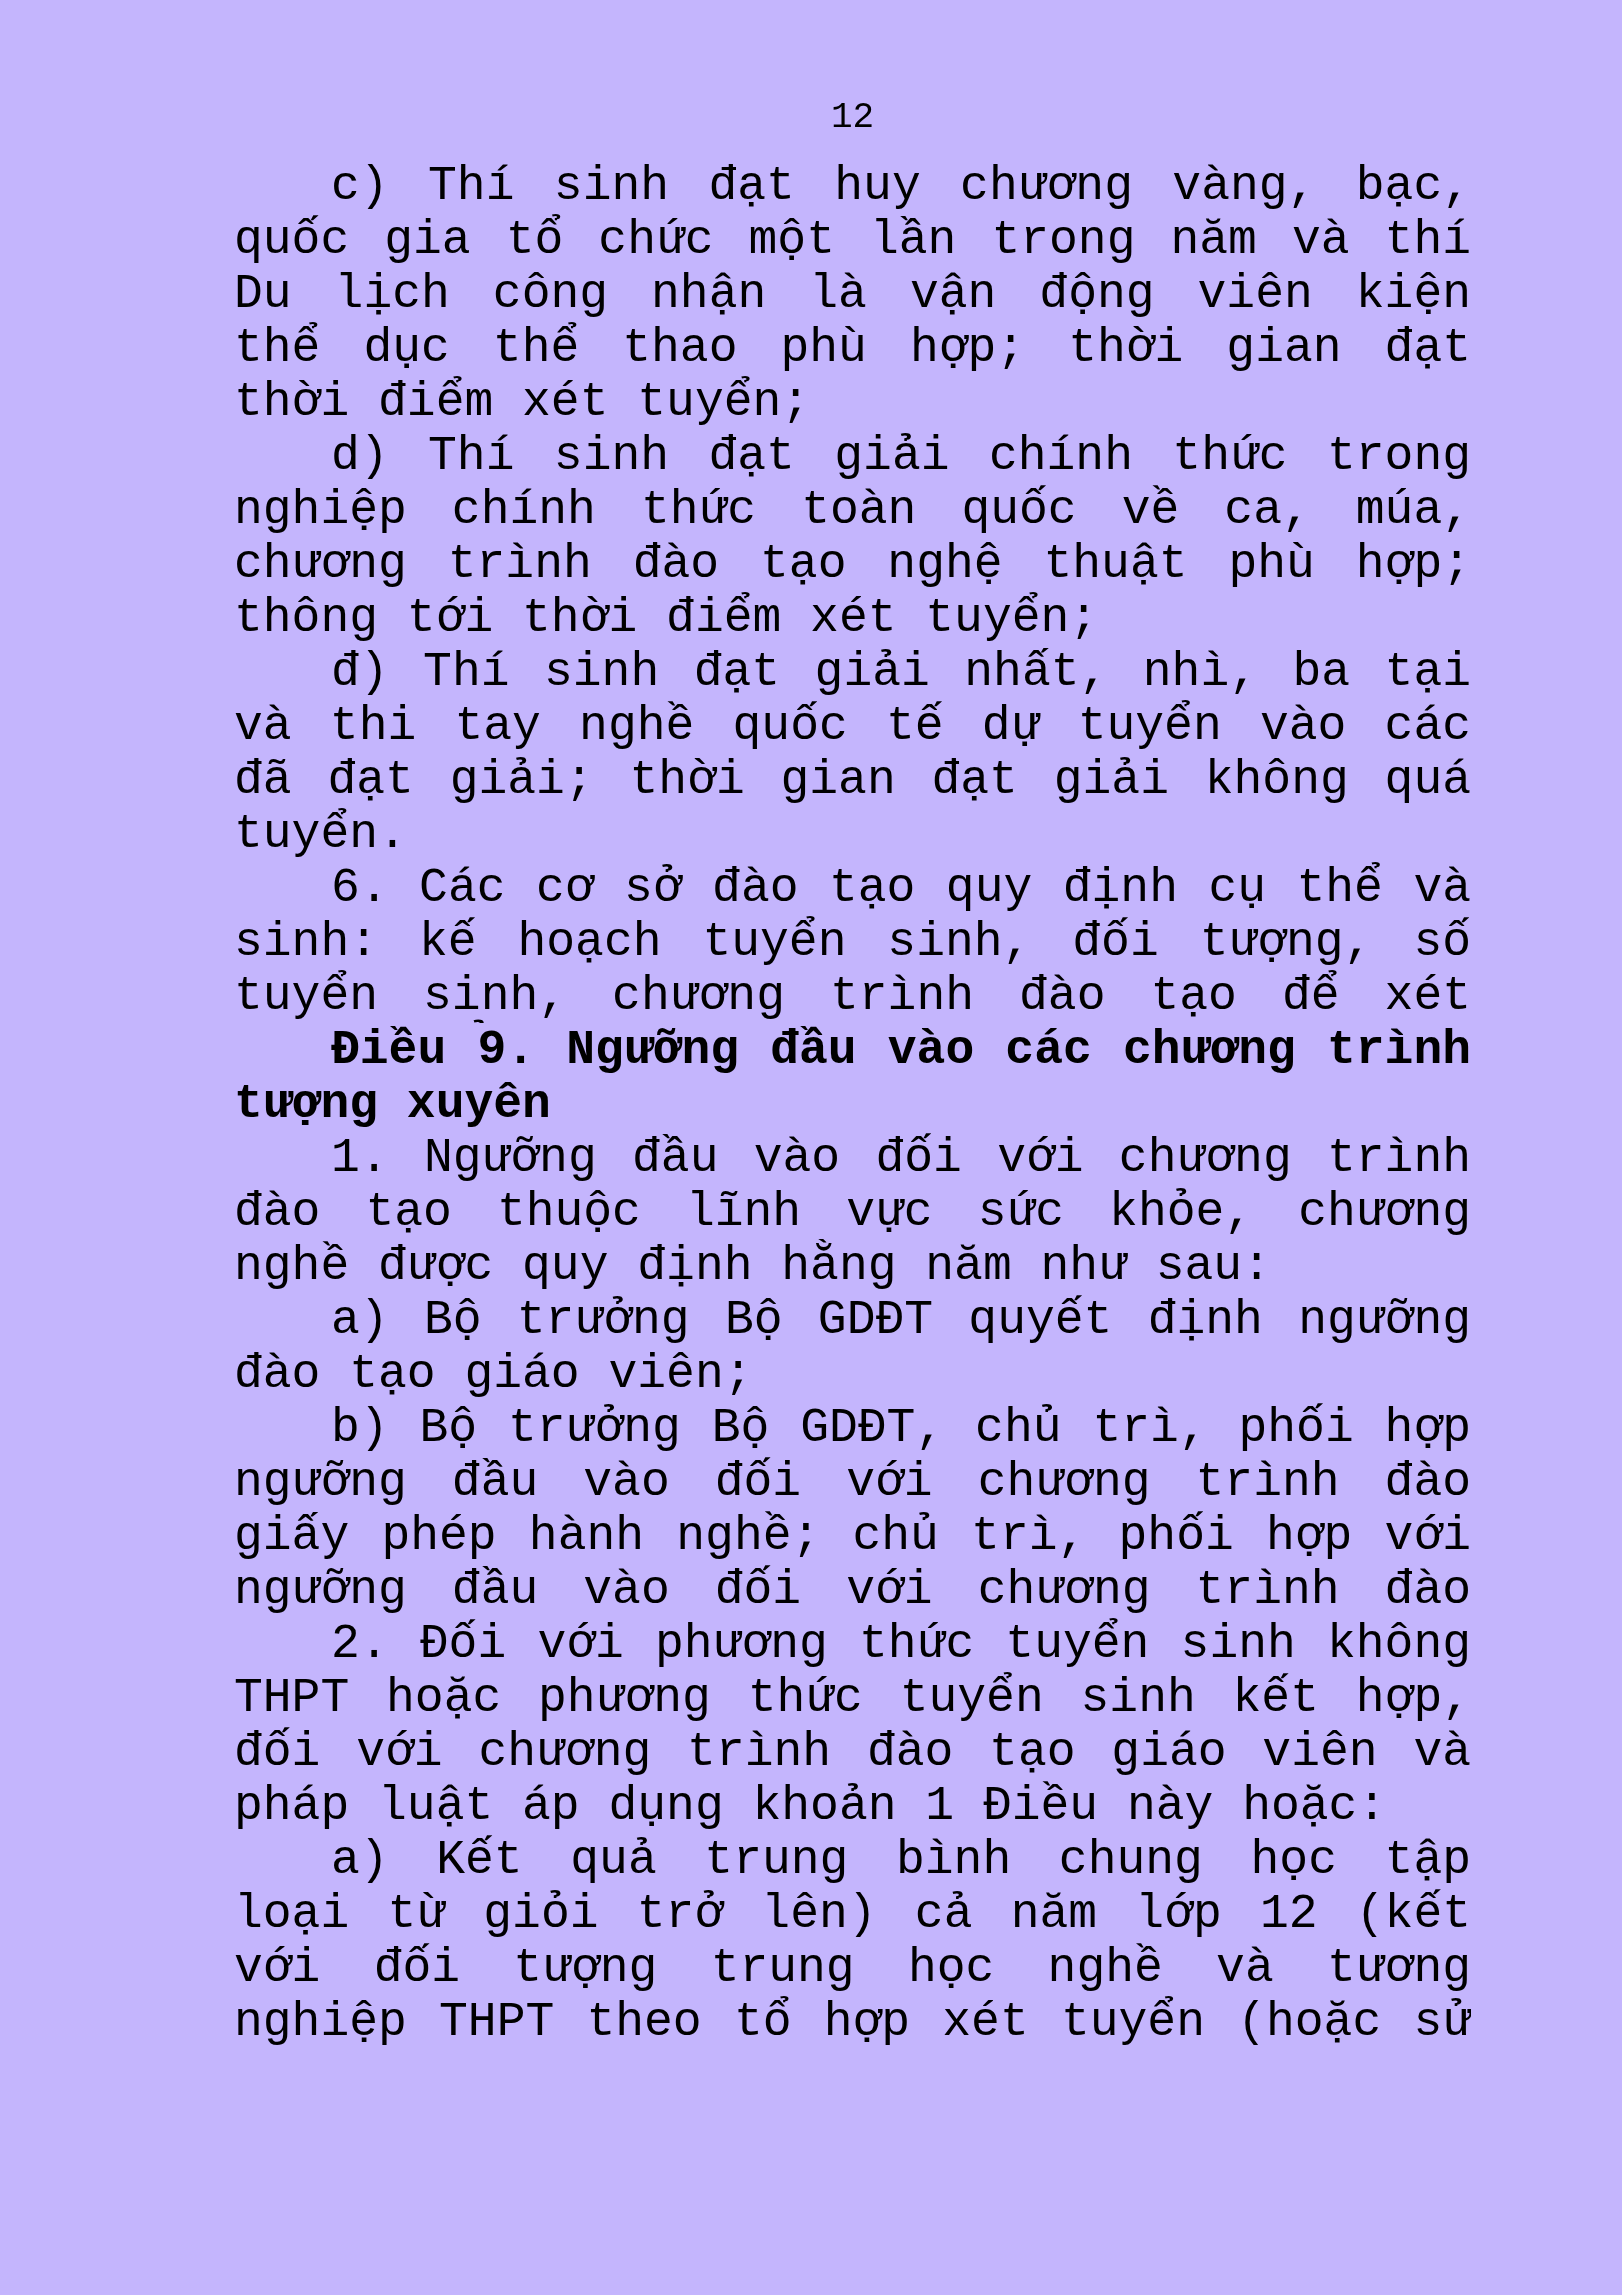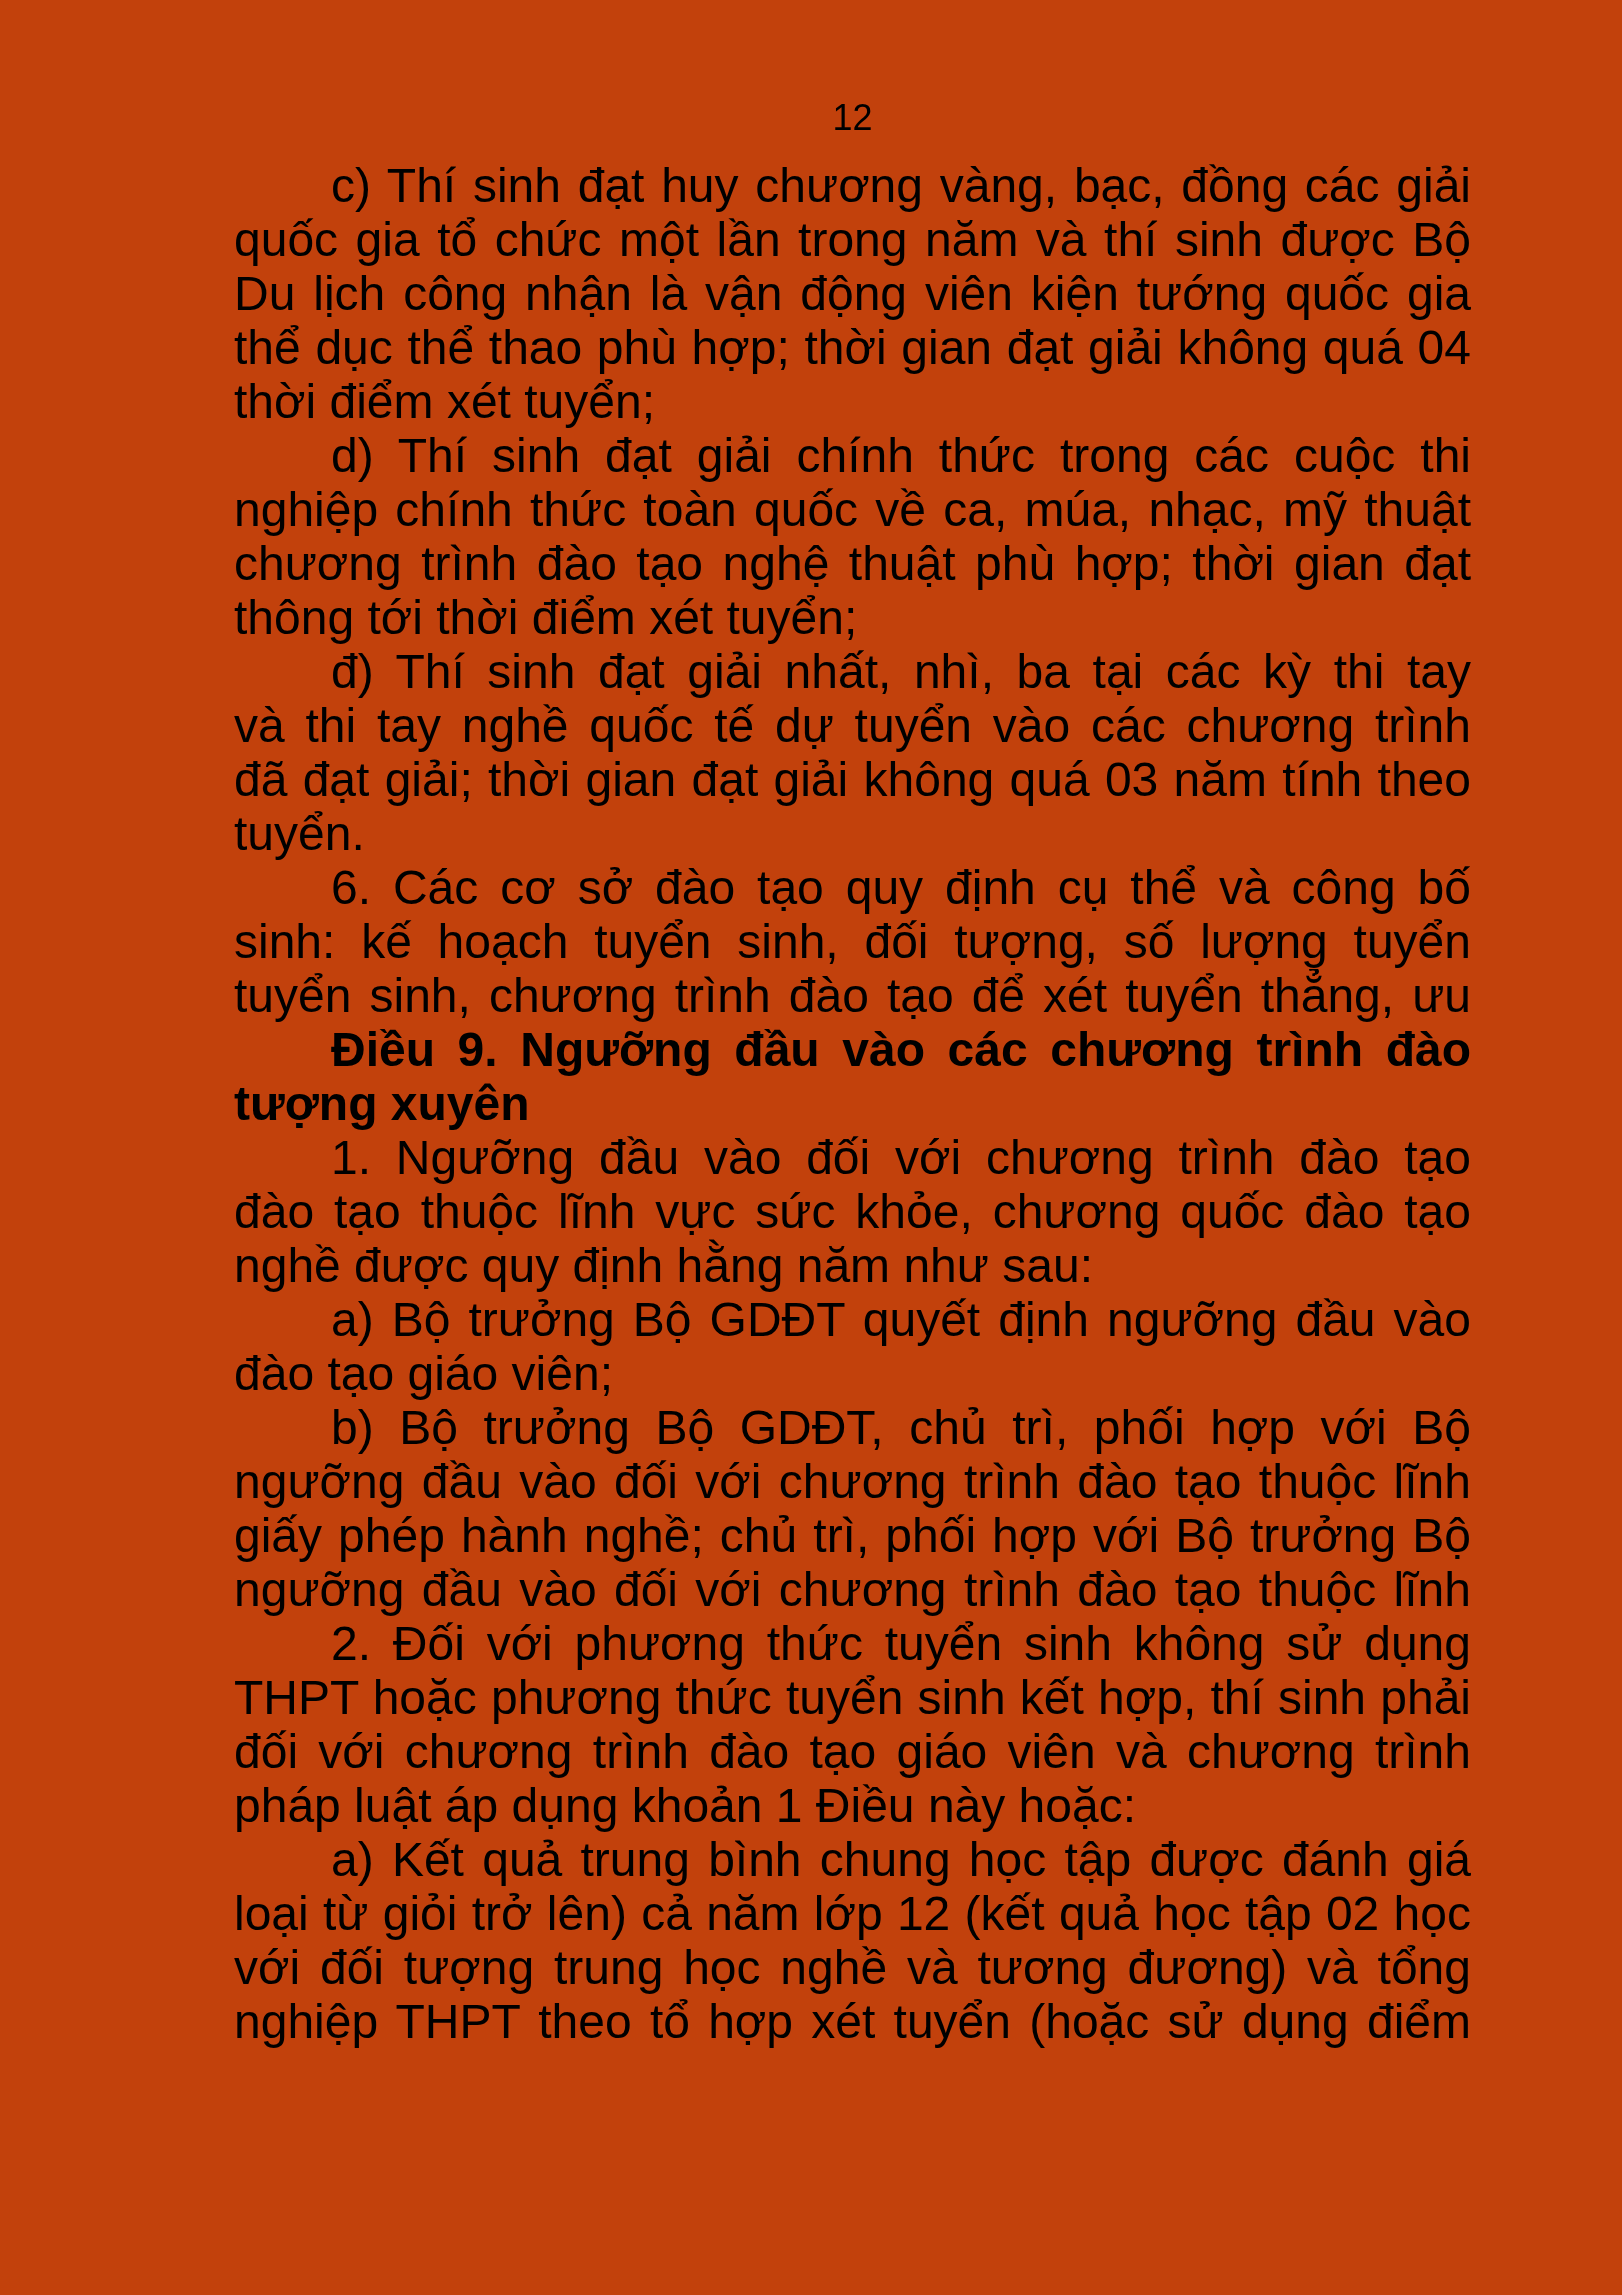--- a/index.html
+++ b/index.html
@@ -4,23 +4,23 @@
 <style>
   html, body {
     margin: 0;
     padding: 0;
     background: #ffffff;
   }
   .page {
     position: relative;
     width: 1623px;
     height: 2295px;
-    background: #c2410c;
+    background: #c4b5fd;
     color: #000000;
-    font-family: Liberation Sans, sans-serif;
+    font-family: Liberation Mono, monospace;
     overflow: hidden;
   }
   .page-number {
     position: absolute;
     top: 91px;
     left: 234px;
     width: 1237px;
     font-size: 36px;
     line-height: 54px;
     text-align: center;

